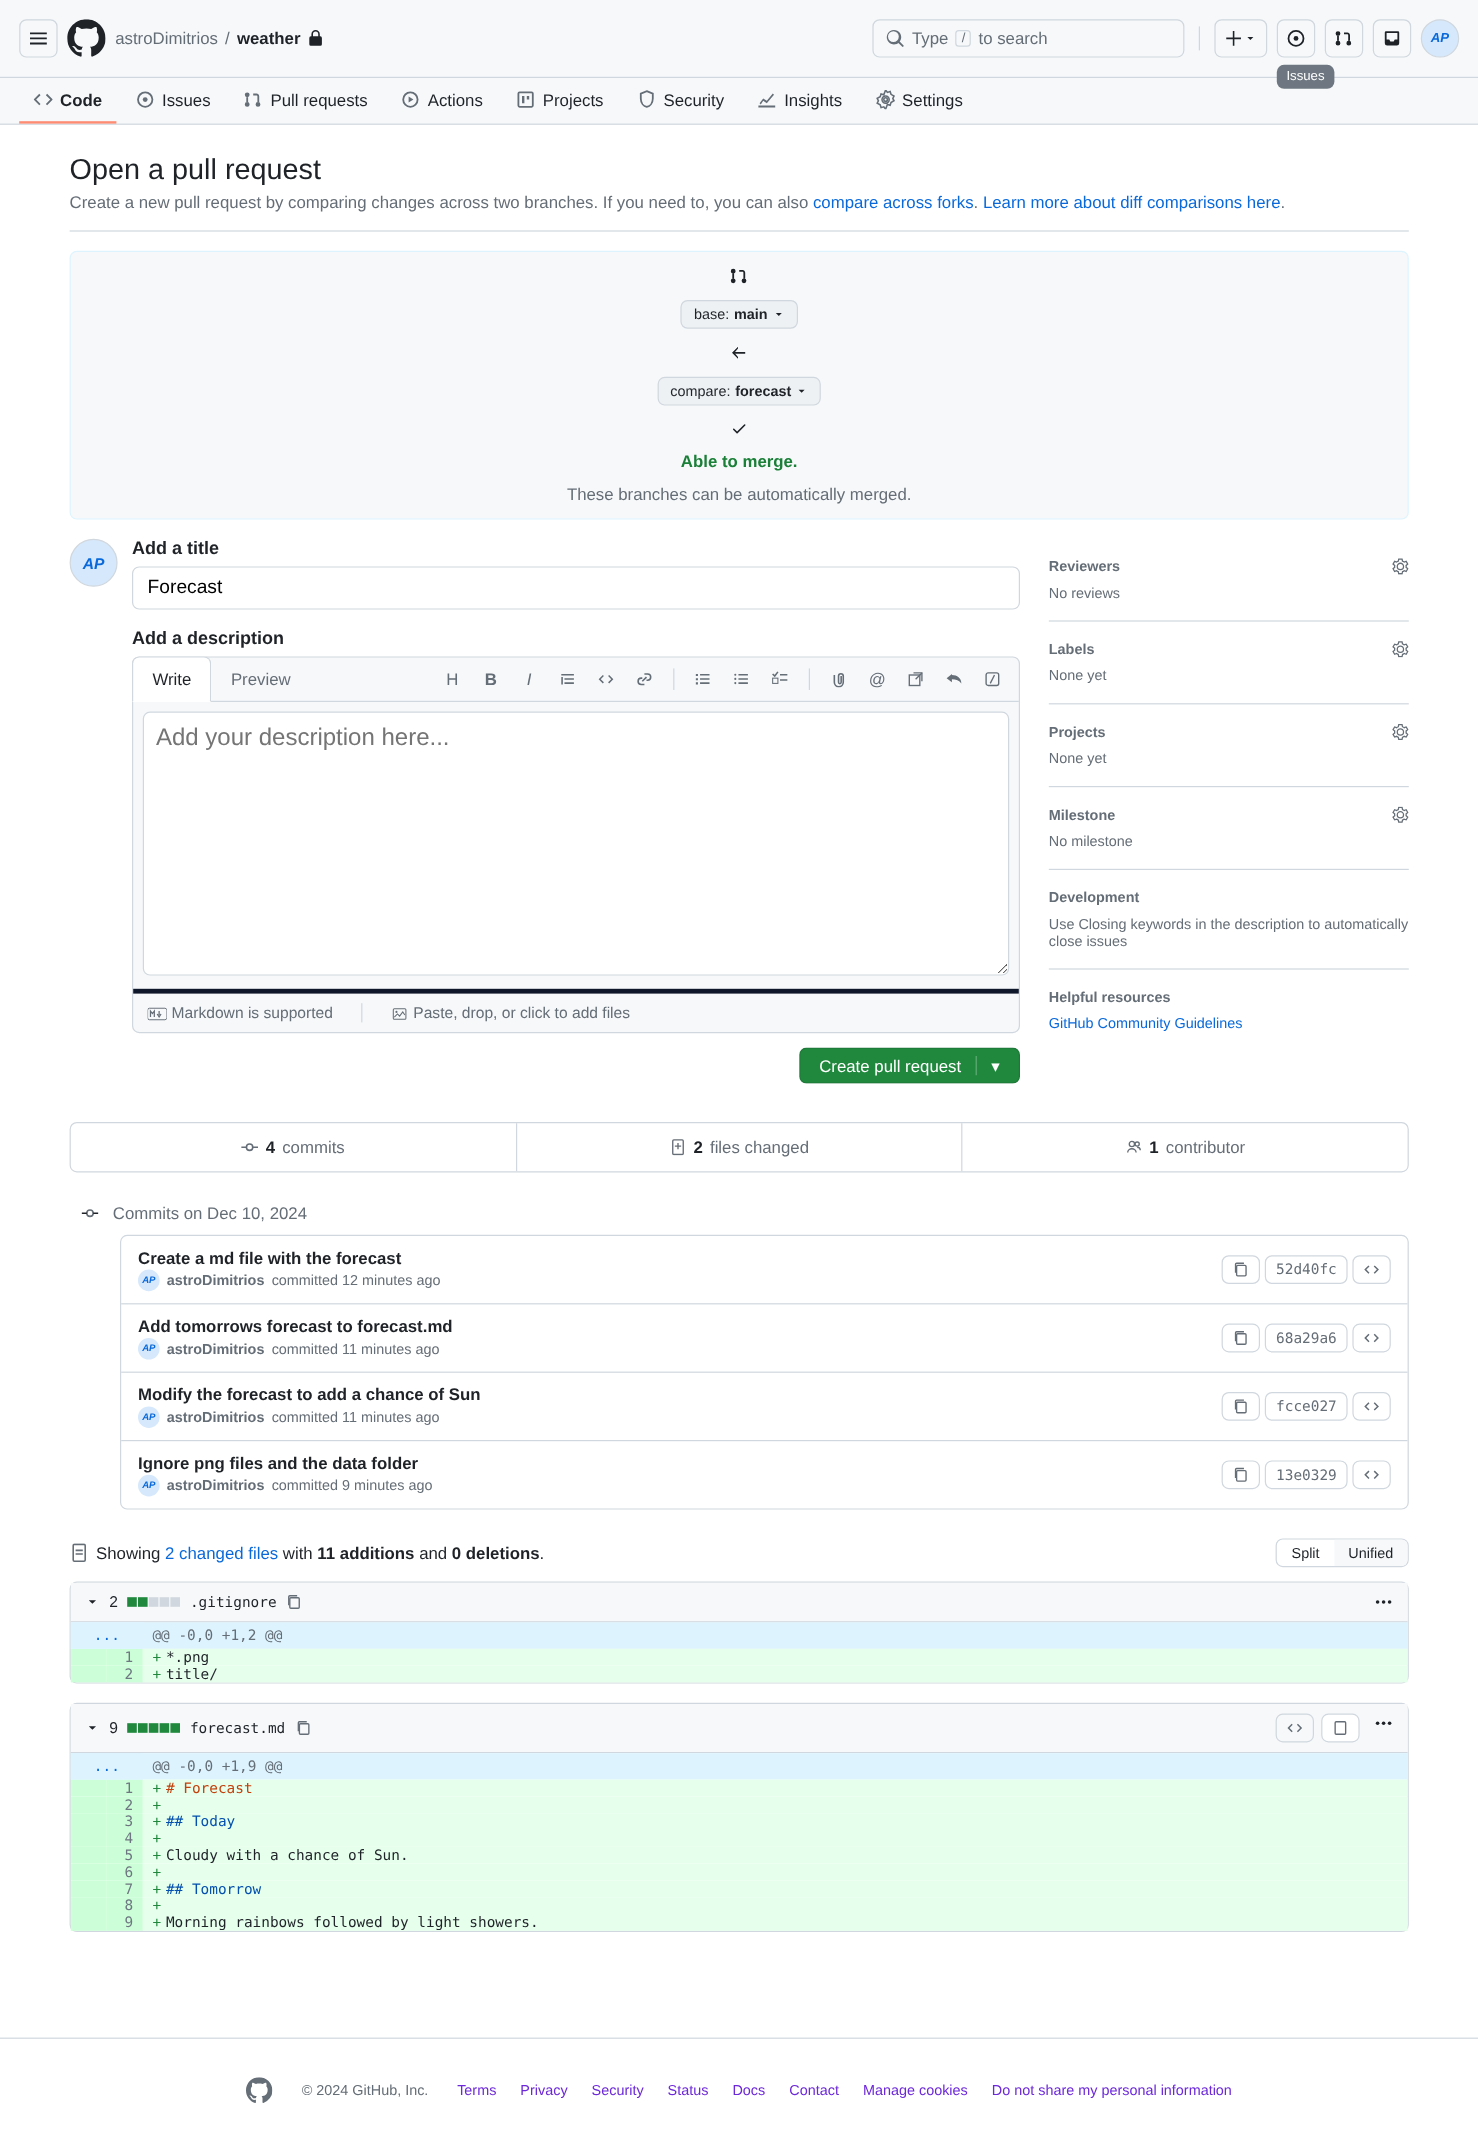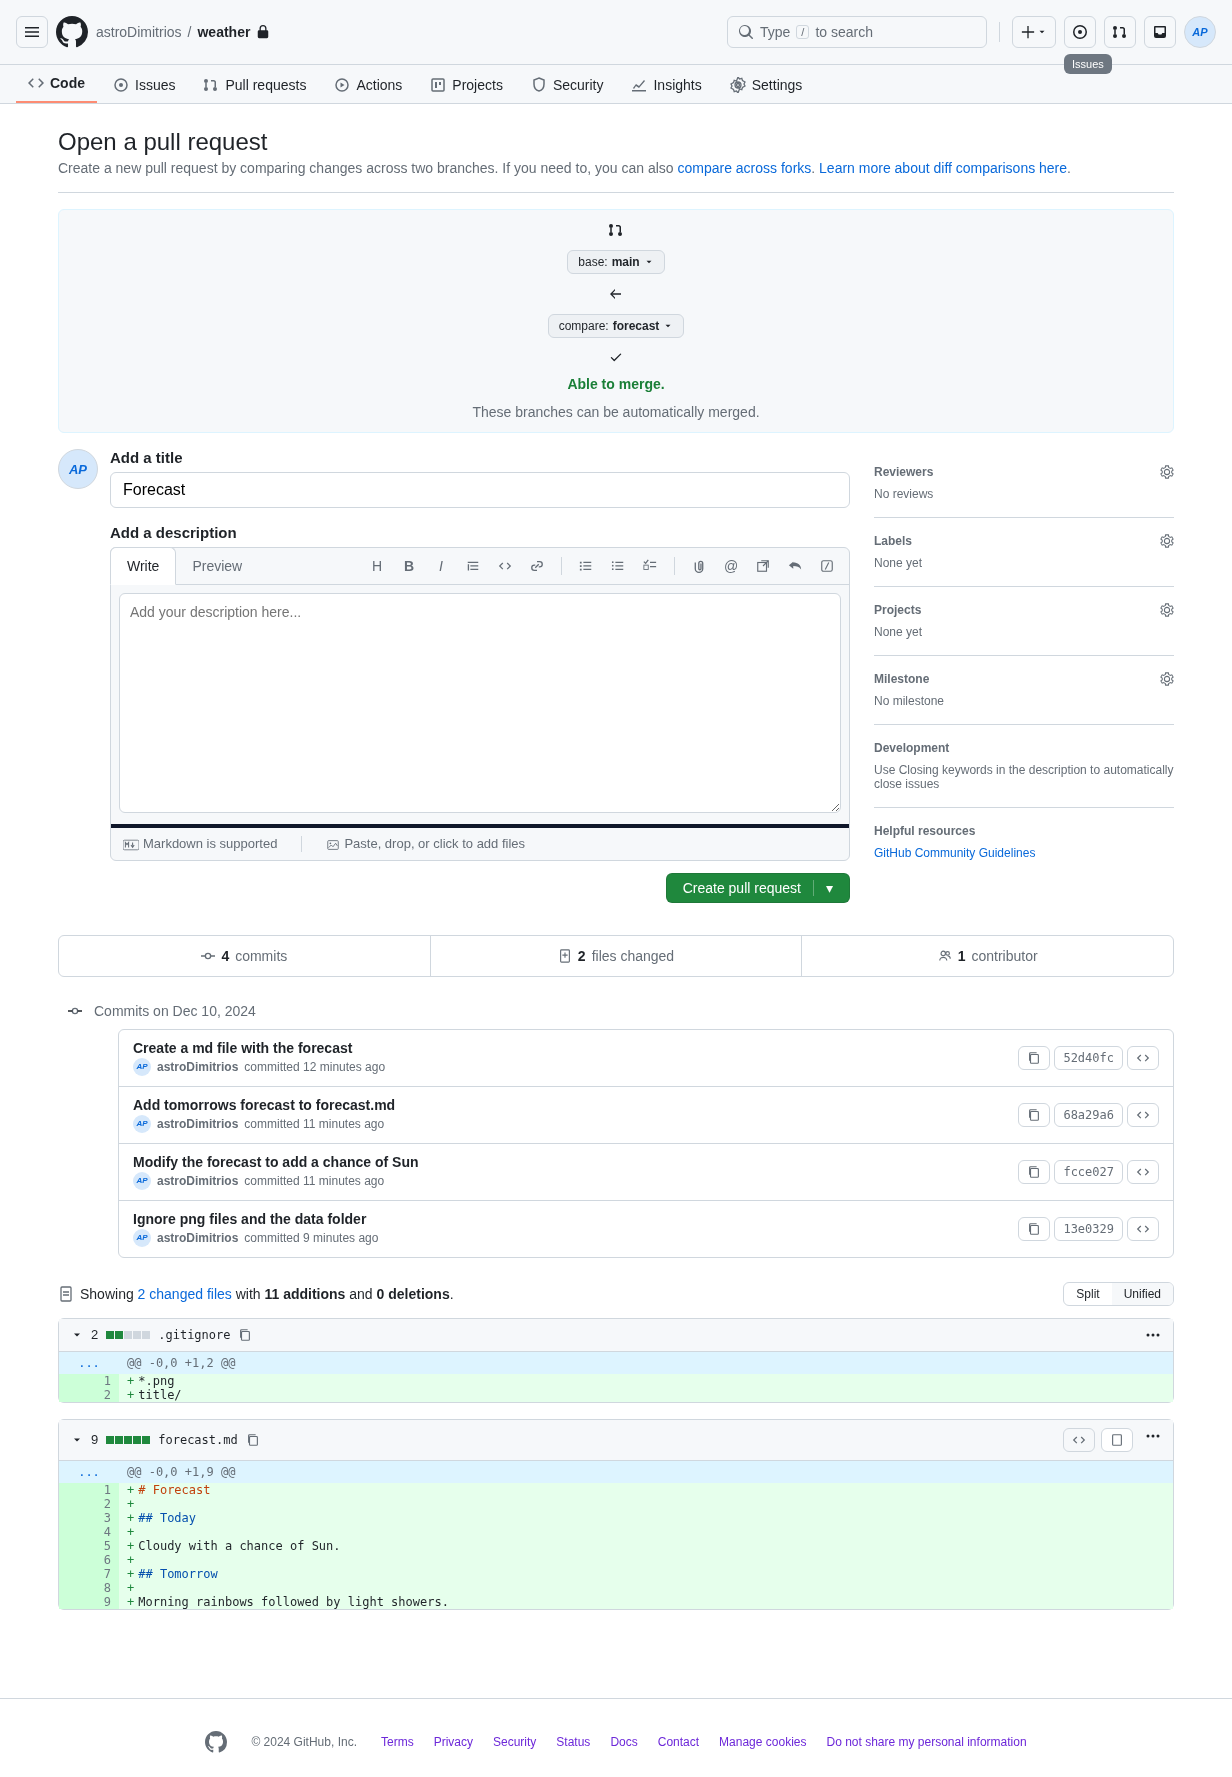--- a/index.html
+++ b/index.html
@@ -15,21 +15,21 @@
 .breadcrumb strong { font-weight: 600; }
 .search { display: flex; align-items: center; gap: 6px; width: 260px; height: 32px; border: 1px solid #d0d7de; border-radius: 6px; padding: 0 10px; color: #656d76; font-size: 14px; }
 .search .kbd { border: 1px solid #d0d7de; border-radius: 3px; padding: 0 4px; font-size: 11px; }
 .topbar-right { display: flex; gap: 8px; align-items: center; }
 .plusbtn { display: flex; align-items: center; gap: 2px; height: 32px; border: 1px solid #d0d7de; border-radius: 6px; padding: 0 8px; }
 .avatar-sm { width: 32px; height: 32px; border-radius: 50%; background: #d6e8fb; color: #0969da; display: flex; align-items: center; justify-content: center; font-size: 11px; font-style: italic; font-weight: 600; border: 1px solid #d0d7de; }
 .tooltip-box { position: absolute; background: #6e7781; color: #fff; font-size: 11px; padding: 4px 8px; border-radius: 6px; }
 
 
 .navtabs { display: flex; padding: 0 16px; background: #f6f8fa; border-bottom: 1px solid #d0d7de; gap: 4px; }
-.navtab { display: flex; align-items: flex-end; gap: 6px; padding: 10px 12px; color: #1f2328; font-size: 14px; cursor: pointer; }
+.navtab { display: flex; align-items: flex-start; gap: 6px; padding: 10px 12px; color: #1f2328; font-size: 14px; cursor: pointer; }
 .navtab.active { border-bottom: 2px solid #fd8c73; font-weight: 600; }
 .navtab svg { fill: #656d76; }
 
 
 .container { max-width: 1180px; margin: 0 auto; padding: 24px 32px; }
 h1 { font-size: 24px; font-weight: 400; margin-bottom: 4px; }
 .subtitle { color: #656d76; border-bottom: 1px solid #d0d7de; padding-bottom: 16px; margin-bottom: 16px; font-size: 14px; }
 
 .compare-box { border: 1px solid #ddf4ff; background: #f6f8fa; border-radius: 6px; padding: 12px 16px; display: flex; align-items: center; gap: 12px; margin-bottom: 16px; flex-direction: column; }
 .branch-btn { background: #eef1f4; border: 1px solid #d0d7de; border-radius: 6px; padding: 4px 10px; font-size: 12px; display: flex; align-items: center; gap: 4px; cursor: pointer; }
@@ -47,21 +47,21 @@
 .label { font-weight: 600; margin-bottom: 6px; display: block; font-size: 15px; }
 .title-input { width: 100%; padding: 8px 12px; border: 1px solid #d0d7de; border-radius: 6px; font-size: 16px; margin-bottom: 16px; }
 
 .editor { border: 1px solid #d0d7de; border-radius: 6px; background: #f6f8fa; }
 .editor-tabs { display: flex; align-items: center; border-bottom: 1px solid #d0d7de; }
 .editor-tab { padding: 10px 16px; cursor: pointer; font-size: 14px; color: #656d76; }
 .editor-tab.active { background: #fff; border: 1px solid #d0d7de; border-bottom: 1px solid #fff; border-radius: 6px 6px 0 0; margin: -1px 0 -1px -1px; color: #1f2328; }
 .toolbar { display: flex; gap: 4px; margin-left: auto; padding-right: 8px; align-items: center; }
 .toolbar-sep { width: 1px; height: 18px; background: #d0d7de; margin: 0 6px; }
 .tool { width: 28px; height: 28px; display: flex; align-items: center; justify-content: center; color: #656d76; cursor: pointer; border-radius: 4px; }
-.desc-area { background: #fff; margin: 8px; border: 1px solid #d0d7de; border-radius: 6px; min-height: 220px; padding: 10px; font-size: 14px; resize: vertical; width: calc(100% - 16px); font-family: inherit; }
+.desc-area { background: #fff; margin: 8px; border: 1px solid #d0d7de; border-radius: 6px; min-height: 220px; padding: 10px; font-size: 20px; resize: vertical; width: calc(100% - 16px); font-family: inherit; }
 .editor-footer { display: flex; padding: 8px 12px; border-top: 4px solid #0f172a; font-size: 13px; color: #656d76; }
 .editor-footer .sep { margin: 0 24px; border-left: 1px solid #d0d7de; }
 
 .submit-row { display: flex; justify-content: flex-end; margin-top: 12px; }
 .btn-primary { background: #1f883d; color: #fff; border: 1px solid rgba(31,35,40,0.15); border-radius: 6px; padding: 6px 16px; font-size: 14px; font-weight: 500; display: flex; align-items: center; gap: 4px; cursor: pointer; }
 .btn-primary .caret { border-left: 1px solid rgba(255,255,255,0.3); padding-left: 12px; margin-left: 8px; }
 
 .note { font-size: 12px; color: #656d76; margin-top: 12px; display: flex; align-items: center; gap: 6px; }
 
 
@@ -72,21 +72,21 @@
 .gear { cursor: pointer; }
 
 
 .summary-bar { display: flex; border: 1px solid #d0d7de; border-radius: 6px; margin-top: 32px; }
 .summary-item { flex: 1; text-align: center; padding: 12px; border-right: 1px solid #d0d7de; display: flex; align-items: center; justify-content: center; gap: 6px; color: #656d76; font-size: 14px; }
 .summary-item:last-child { border-right: none; }
 .summary-item b { color: #1f2328; }
 
 .timeline { margin-top: 16px; }
 .timeline-head { color: #656d76; font-size: 14px; margin: 10px 0 10px 30px; }
-.commit-list { border: 1px solid #d0d7de; border-radius: 6px; margin-left: 60px; }
+.commit-list { border: 1px solid #d0d7de; border-radius: 6px; margin-left: 42px; }
 .commit-row { display: flex; align-items: center; padding: 10px 14px; border-bottom: 1px solid #d0d7de; }
 .commit-row:last-child { border-bottom: none; }
 .commit-info { flex: 1; }
 .commit-title { font-weight: 600; font-size: 14px; }
 .commit-meta { font-size: 12px; color: #656d76; display: flex; align-items: center; gap: 6px; margin-top: 2px; }
 .avatar-xs { width: 18px; height: 18px; border-radius: 50%; background: #d6e8fb; color: #0969da; display: inline-flex; align-items: center; justify-content: center; font-size: 8px; font-style: italic; font-weight: 600; }
 .commit-actions { display: flex; gap: 4px; }
 .sha-btn, .code-btn, .copy-btn { border: 1px solid #d0d7de; background: #fff; border-radius: 6px; padding: 4px 8px; font-family: monospace; font-size: 12px; color: #656d76; cursor: pointer; display: flex; align-items: center; }
 
 

